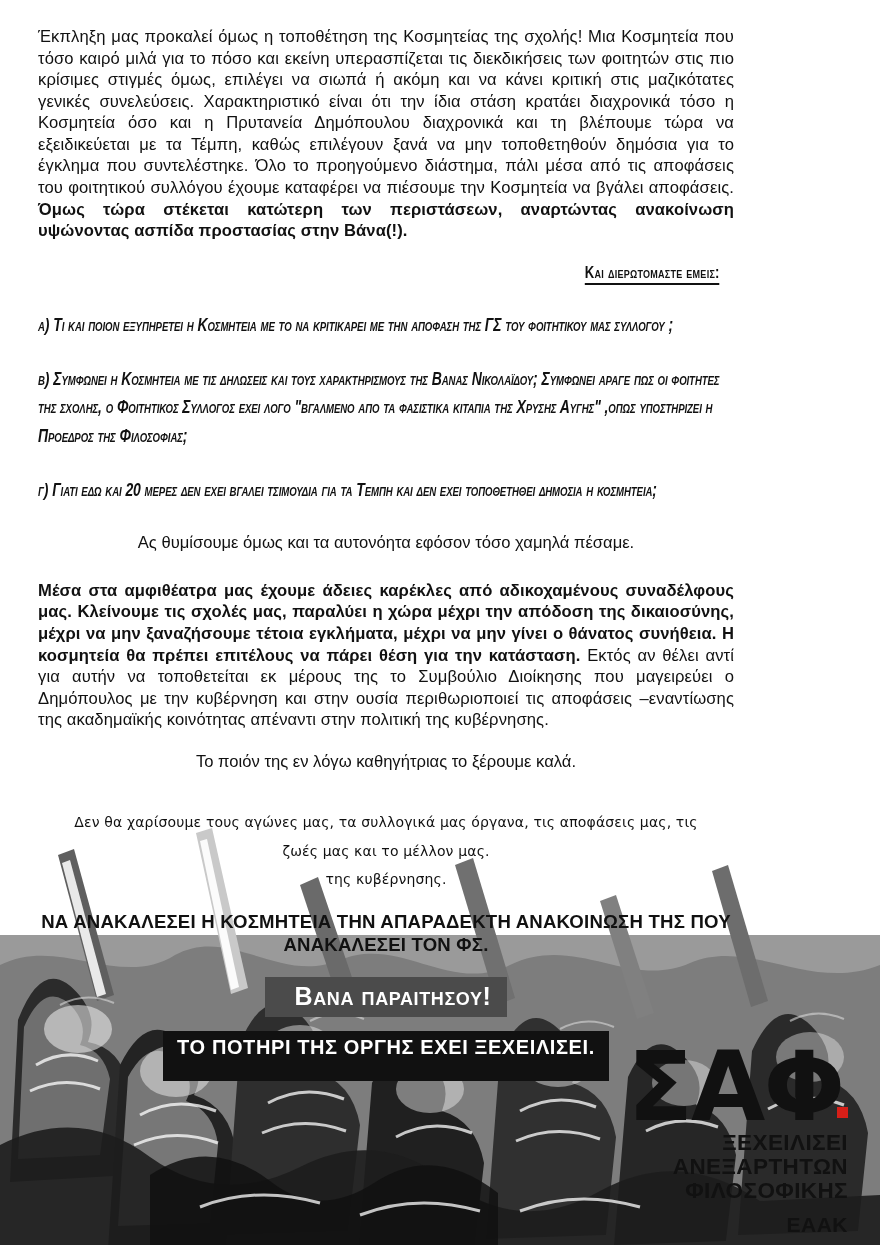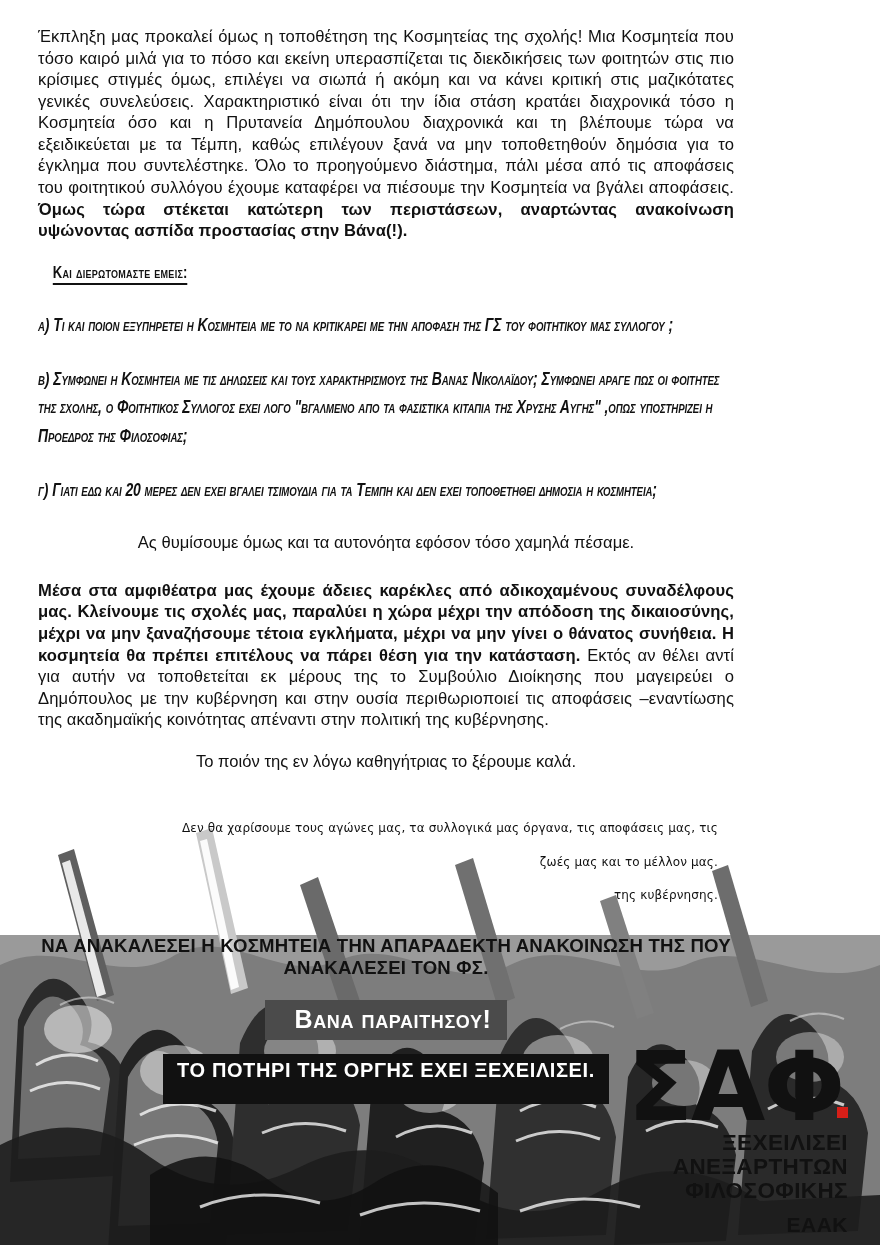--- a/index.html
+++ b/index.html
@@ -26,21 +26,21 @@
 
   .body-par{
     font-size:16.6px;line-height:1.30;text-align:justify;
     margin:0 0 0 0;letter-spacing:.1px;
   }
   .body-par b{font-weight:bold;}
   .par-bold{font-weight:bold;}
 
   
   .ask-heading{
-    text-align:left;margin:22px 0 0 0;
+    text-align:right;margin:22px 0 0 0;
   }
   .ask-heading span{
     display:inline-block;
     font-family:"Liberation Sans","DejaVu Sans",sans-serif;
     font-weight:bold;font-size:16px;
     font-variant:small-caps;
     letter-spacing:.3px;
     transform:scaleX(.82);transform-origin:center;
     border-bottom:2.4px solid #111;padding-bottom:1px;
   }
@@ -61,21 +61,21 @@
   }
   .q-gap{height:26px;}
 
   .mid-note{
     font-size:16.6px;line-height:1.3;text-align:center;margin:0;
   }
 
   
   .hand{
     font-family:"DejaVu Sans","Liberation Sans",sans-serif;
-    font-size:12px;line-height:1.45;text-align:right;margin:16px;
+    font-size:14px;line-height:1.45;text-align:center;margin:8px;
     letter-spacing:.15px;
   }
 
   .demand{
     font-weight:bold;font-size:18.6px;line-height:1.22;
     text-align:center;margin:0;letter-spacing:.2px;
   }
 
   .slogan-wrap{text-align:center;margin:0;}
   .slogan{

